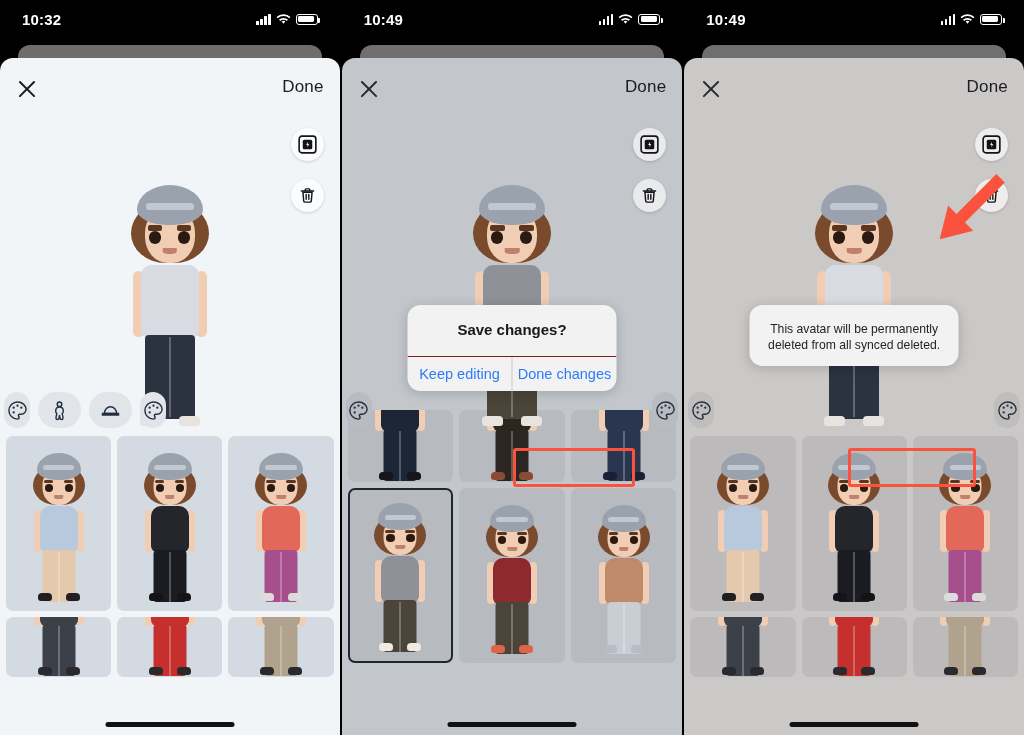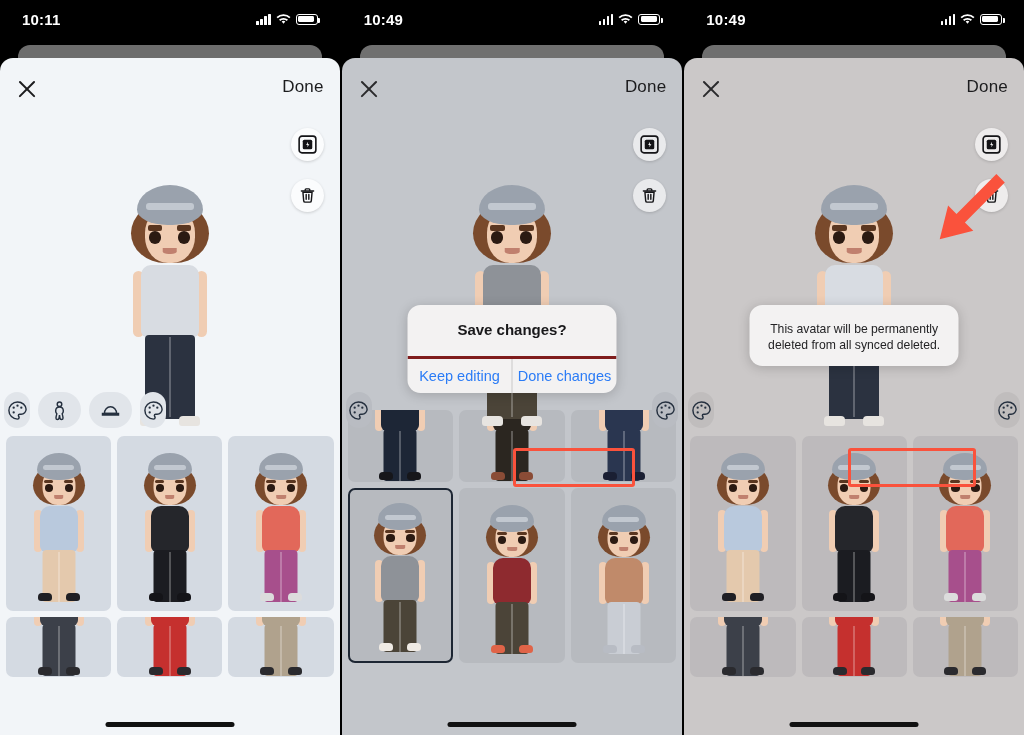--- a/index.html
+++ b/index.html
@@ -103,21 +103,21 @@
   .cell.partial .av{margin-bottom:0;margin-top:-78px;}
   .cell.partial2{height:60px;}
   .cell.partial2 .av{margin-bottom:0;margin-top:6px;}
 
   
   .dlg{position:absolute;left:50%;transform:translateX(-50%);top:247px;width:209px;
     background:#f3f2f2;border-radius:13px;z-index:60;box-shadow:0 2px 12px rgba(0,0,0,.18);overflow:hidden;}
   .dlg-body{padding:16px 14px 13px;text-align:center;}
   .dlg-title{font-size:15px;font-weight:bold;color:#18181a;margin-bottom:5px;}
   .dlg-msg{font-size:12.2px;color:#232325;line-height:1.32;}
-  .dlg-actions{display:flex;border-top:3px solid #7f1d1d;}
+  .dlg-actions{display:flex;border-top:1px solid #7f1d1d;}
   .dlg-btn{flex:1;height:34px;display:flex;align-items:center;justify-content:center;font-size:14.5px;cursor:pointer;}
   .dlg-btn.sep{border-left:1px solid #c9c8c8;}
   .dlg-btn.blue{color:#2b7cf6;}
   .dlg-btn.red{color:#f0695e;}
 
   
   .annot-box{position:absolute;border:3.5px solid #fa523c;border-radius:3px;z-index:70;pointer-events:none;}
 
   
   .arrow{position:absolute;z-index:70;pointer-events:none;}
@@ -126,21 +126,21 @@
   .home-ind{position:absolute;bottom:8px;left:50%;transform:translateX(-50%);width:129px;height:5px;
     background:#111;border-radius:3px;z-index:55;}
 </style>
 </head>
 <body>
 
 <div class="stage">
 
   <div class="panel p1">
     <div class="statusbar">
-      <div class="clock">10:11</div>
+      <div class="clock">10:32</div>
       <div class="sysicons">
         <div class="bars">
             <i></i>
             <i></i>
             <i></i>
             <i></i>
           </div>
         <svg class="wifi" viewBox="0 0 16 12">
             <path d="M8 10.6l-2-2.4a3.1 3.1 0 014 0zM8 6.2a5.4 5.4 0 00-3.6 1.4L3.1 6.1A7.3 7.3 0 018 4.3a7.3 7.3 0 014.9 1.8l-1.3 1.5A5.4 5.4 0 008 6.2zM8 2.3A9.3 9.3 0 001.7 4.7L.4 3.2A11.2 11.2 0 018 .4a11.2 11.2 0 017.6 2.8l-1.3 1.5A9.3 9.3 0 008 2.3z" fill="#fff"></path>
           </svg>

